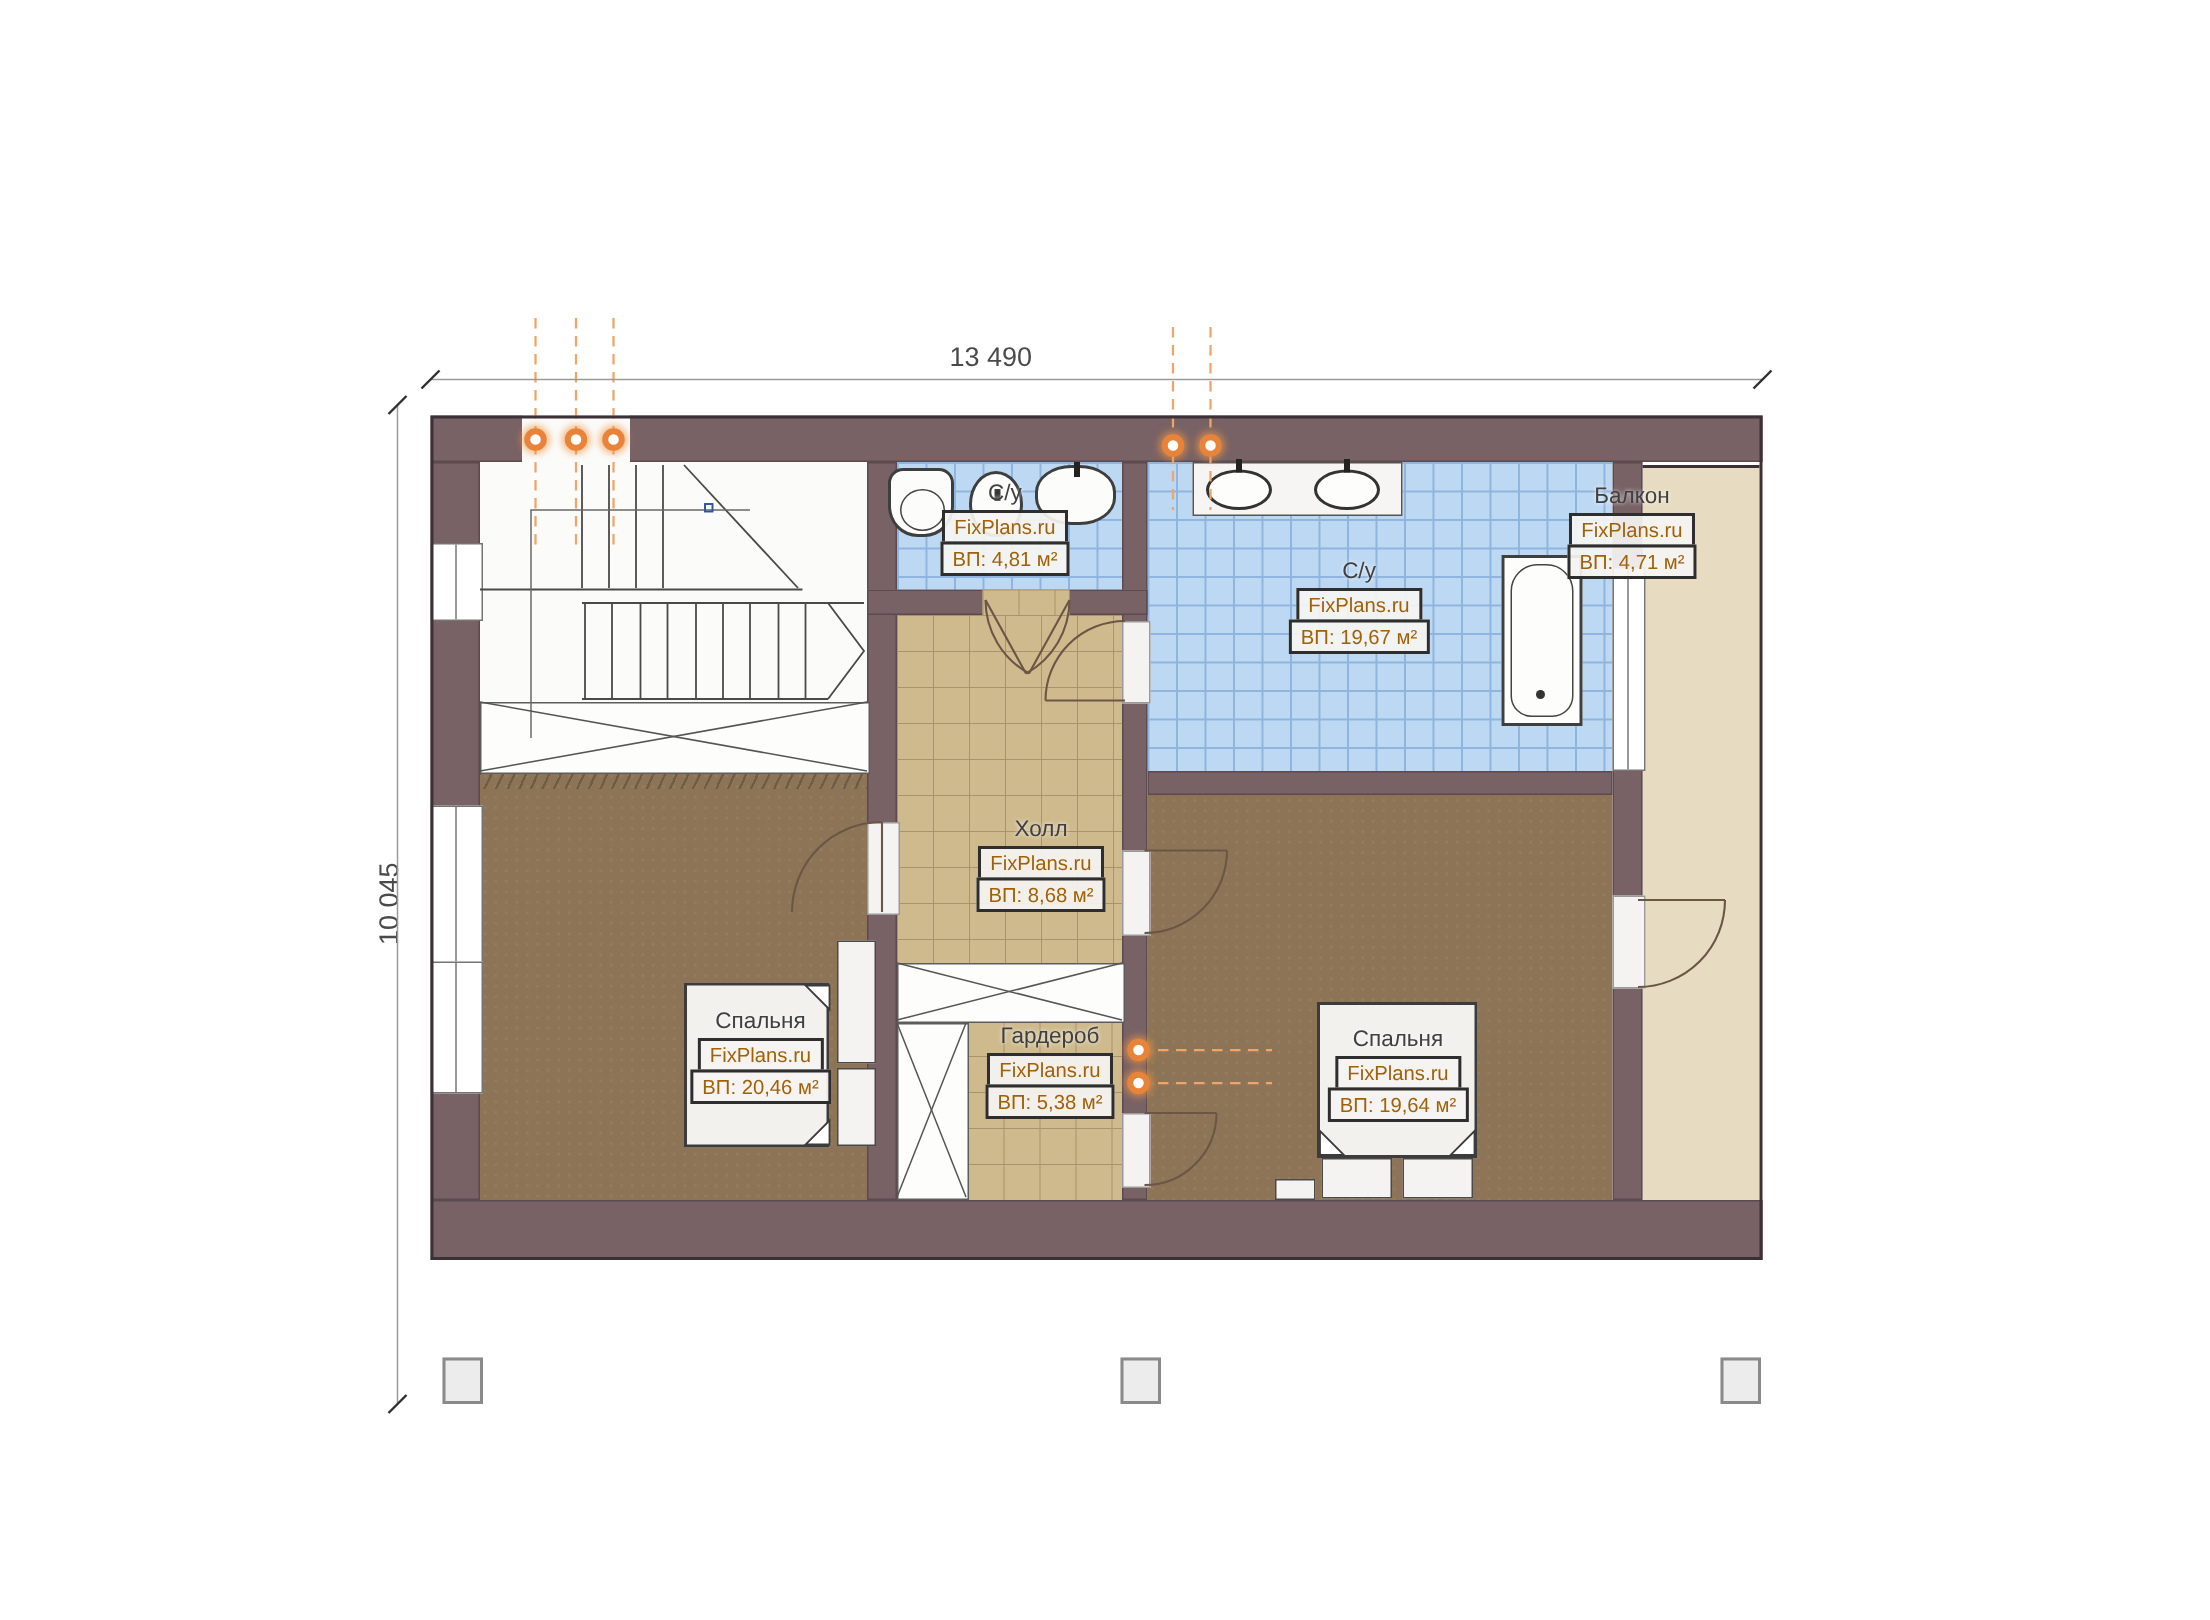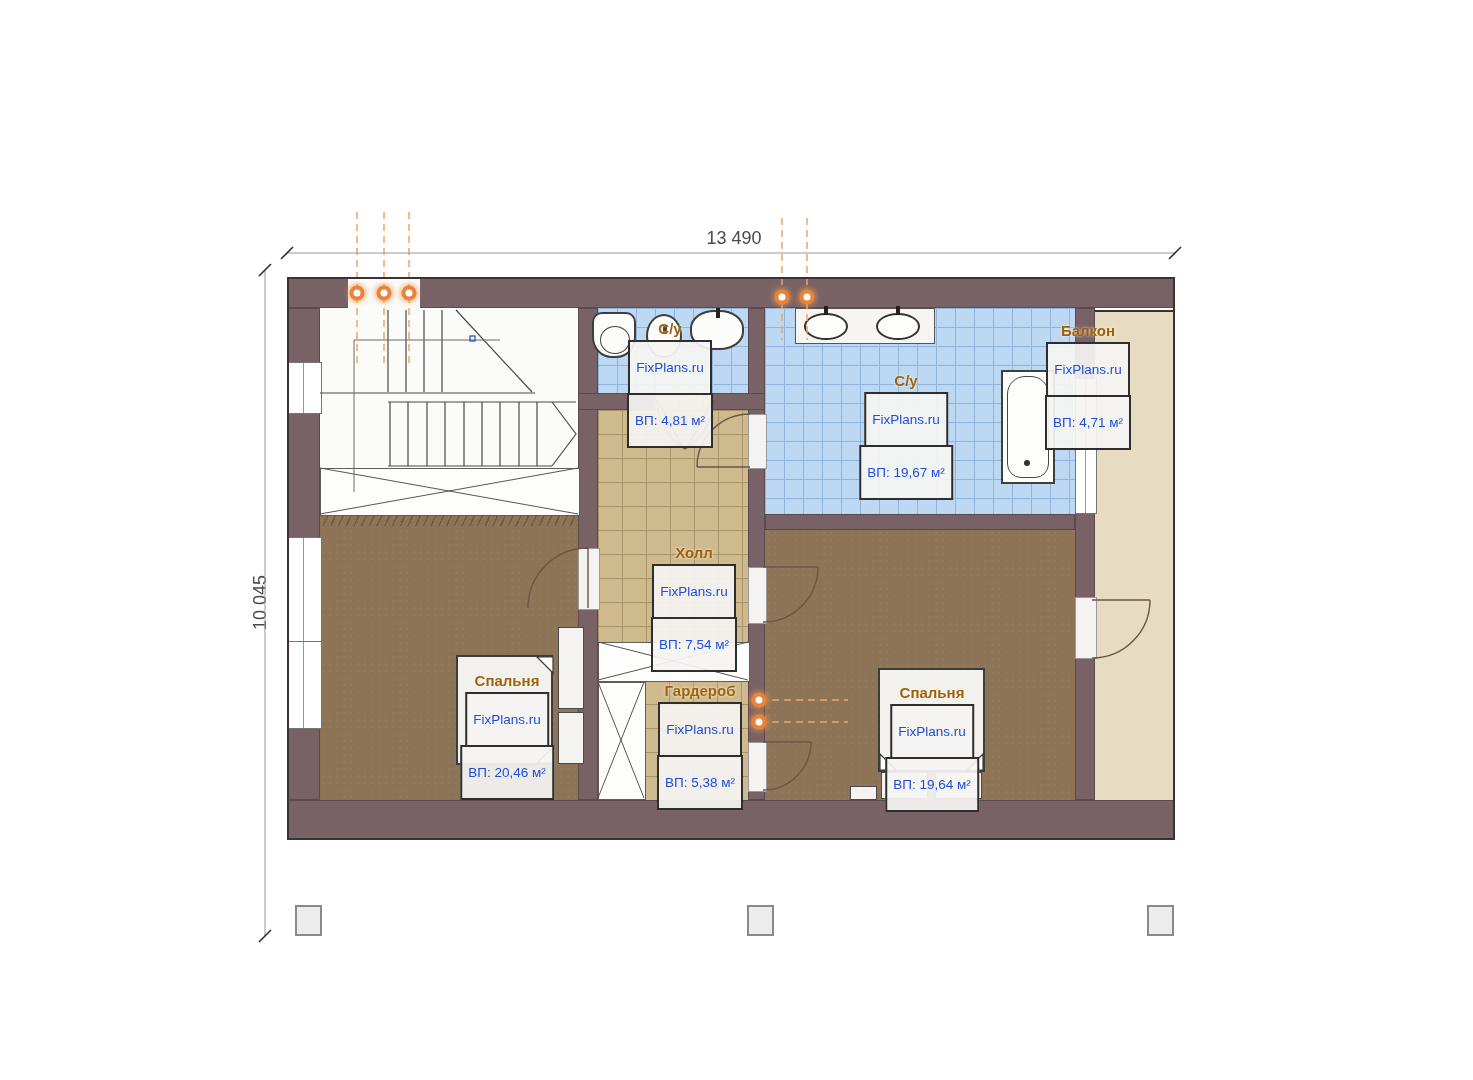--- a/index.html
+++ b/index.html
@@ -22,23 +22,23 @@
        background-image:linear-gradient(90deg,transparent calc(50% - 1px),#999 calc(50% - 1px),#999 50%,transparent 50%);}
   .xbox{background:#fdfdfc;border:1px solid #5d5d5d;}
   .fixt{background:#fcfcfb;border:2px solid #3e3e3e;box-sizing:border-box;}
   .oval{border-radius:50%;}
   .bed{background:#f2f1ee;border:2px solid #3c3c3c;box-sizing:border-box;}
   .stand{background:#f4f3f1;border:1.5px solid #4a4a4a;box-sizing:border-box;}
   .lamp{width:15px;height:15px;border-radius:50%;background:#fff;border:4px solid #e8833a;
         box-shadow:0 0 5px 2px rgba(240,150,70,.65);box-sizing:border-box;transform:translate(-50%,-50%);}
   .hatch{background:repeating-linear-gradient(115deg,rgba(58,44,34,.35) 0 1.5px,transparent 1.5px 7px);}
   .room-label{position:absolute;transform:translateX(-50%);text-align:center;z-index:40;width:max-content;}
-  .room-name{font-weight:bold;font-size:15px;color:#a16207;text-shadow:0 0 3px rgba(255,255,255,.9);margin-bottom:3px;}
+  .room-name{font-weight:normal;font-size:15px;color:#404040;text-shadow:0 0 3px rgba(255,255,255,.9);margin-bottom:3px;}
   .room-box{display:block;width:max-content;margin:0 auto;background:rgba(245,244,242,.93);
-            border:2px solid #2e2e2e;font-size:13.5px;line-height:19px;padding:16px 6px;color:#1d4ed8;}
+            border:2px solid #2e2e2e;font-size:13.5px;line-height:19px;padding:0 6px;color:#a16207;}
   .room-box + .room-box{margin-top:-2px;}
   .dim-text{font-size:18px;color:#4a4a4a;}
   .pillar{width:27px;height:31px;background:#ececec;border:2px solid #8a8a8a;box-sizing:border-box;}
   svg.overlay{position:absolute;left:0;top:0;z-index:20;pointer-events:none;}
   .fixture-layer{z-index:10;}
 </style>
 </head>
 <body>
 
 <div class="canvas">
@@ -193,21 +193,21 @@
     <span class="room-box">ВП: 19,67 м²</span>
   </div>
   <div class="room-label" style="left:1088px;top:322px;">
     <div class="room-name">Балкон</div>
     <span class="room-box">FixPlans.ru</span>
     <span class="room-box">ВП: 4,71 м²</span>
   </div>
   <div class="room-label" style="left:694px;top:544px;">
     <div class="room-name">Холл</div>
     <span class="room-box">FixPlans.ru</span>
-    <span class="room-box">ВП: 7,54 м²</span>
+    <span class="room-box">ВП: 8,68 м²</span>
   </div>
   <div class="room-label" style="left:507px;top:672px;">
     <div class="room-name">Спальня</div>
     <span class="room-box">FixPlans.ru</span>
     <span class="room-box">ВП: 20,46 м²</span>
   </div>
   <div class="room-label" style="left:700px;top:682px;">
     <div class="room-name">Гардероб</div>
     <span class="room-box">FixPlans.ru</span>
     <span class="room-box">ВП: 5,38 м²</span>
@@ -219,20 +219,20 @@
   </div>
 
   <div class="abs lamp" style="left:357px;top:293px;z-index:30;"></div>
   <div class="abs lamp" style="left:384px;top:293px;z-index:30;"></div>
   <div class="abs lamp" style="left:409px;top:293px;z-index:30;"></div>
   <div class="abs lamp" style="left:782px;top:297px;z-index:30;"></div>
   <div class="abs lamp" style="left:807px;top:297px;z-index:30;"></div>
   <div class="abs lamp" style="left:759px;top:700px;z-index:30;"></div>
   <div class="abs lamp" style="left:759px;top:722px;z-index:30;"></div>
 
-  <div class="abs dim-text" style="left:654px;top:228px;width:160px;text-align:center;">13 490</div>
+  <div class="abs dim-text" style="left:633px;top:228px;width:160px;text-align:left;">13 490</div>
   <div class="abs dim-text" style="left:200px;top:592px;width:120px;text-align:center;transform:rotate(-90deg);transform-origin:center;">10 045</div>
 
   <div class="abs pillar" style="left:295px;top:905px;"></div>
   <div class="abs pillar" style="left:747px;top:905px;"></div>
   <div class="abs pillar" style="left:1147px;top:905px;"></div>
 
 </div>
 
 </body></html>

